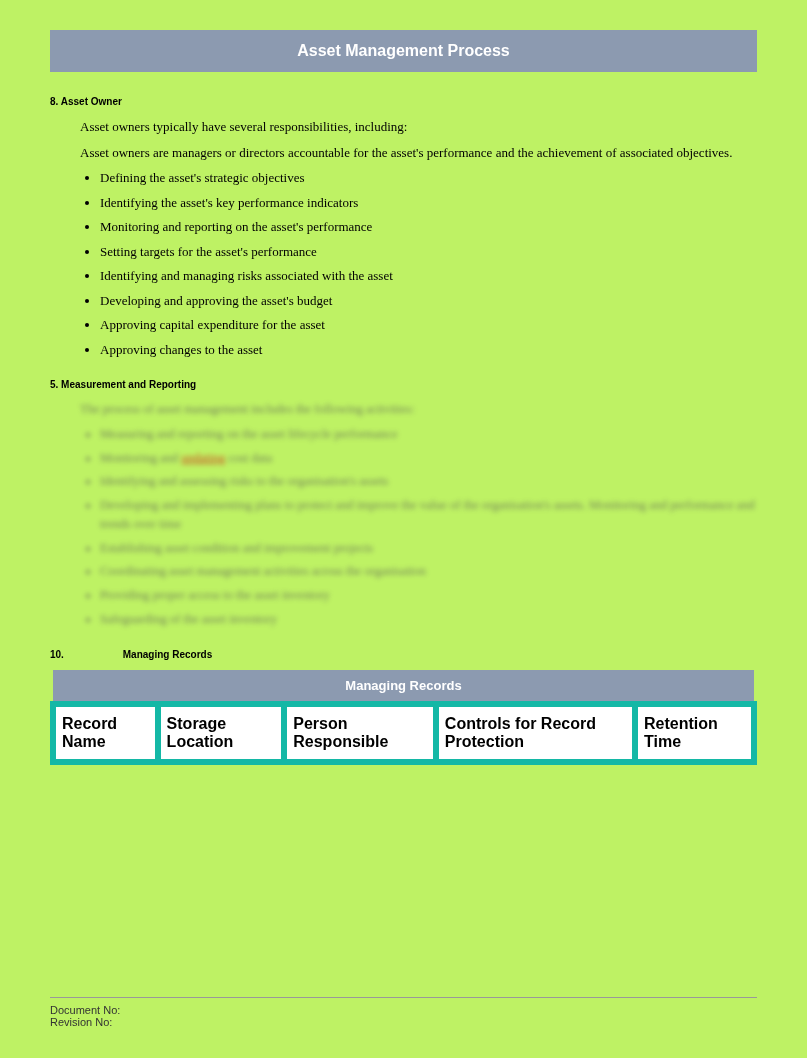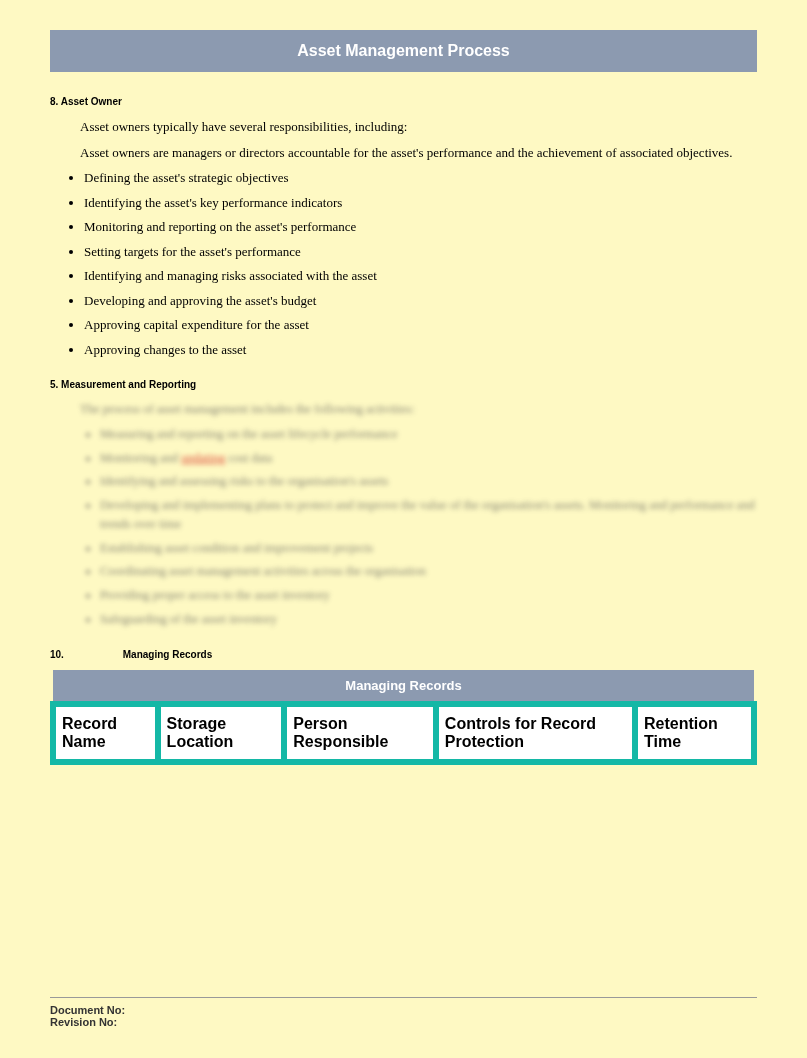--- a/index.html
+++ b/index.html
@@ -14,21 +14,21 @@
       justify-content: center;
       align-items: flex-start;
       min-height: 1058px;
       font-family: "Times New Roman", Times, serif;
       font-size: 13px;
     }
 
     .page {
       width: 807px;
       min-height: 1058px;
-      background: #fef9c3;
+      background: #bef264;
       padding: 30px 50px 45px 50px;
       position: relative;
       box-shadow: 0 0 8px rgba(0,0,0,0.3);
     }
 
     .page-title-bar {
       background: #8c9ab0;
       color: #fff;
       font-weight: bold;
       font-size: 16px;
@@ -50,21 +50,21 @@
       width: 70px;
     }
 
     .body-text {
       margin-left: 30px;
       margin-bottom: 6px;
       line-height: 1.5;
     }
 
     .bullet-list {
-      margin-left: 34px;
+      margin-left: 50px;
       margin-bottom: 10px;
     }
 
     .bullet-list li {
       margin-bottom: 5px;
       line-height: 1.5;
       list-style-type: disc;
     }
 
     .section-8 {
@@ -156,21 +156,20 @@
       color: #333;
     }
 
     .footer-row {
       display: flex;
       justify-content: space-between;
     }
 
     .footer-col {
       flex: 1;
-      font-weight: bold;
     }
 
     .footer-col.center {
       text-align: center;
     }
 
     .footer-col.right {
       text-align: right;
     }
   </style>

